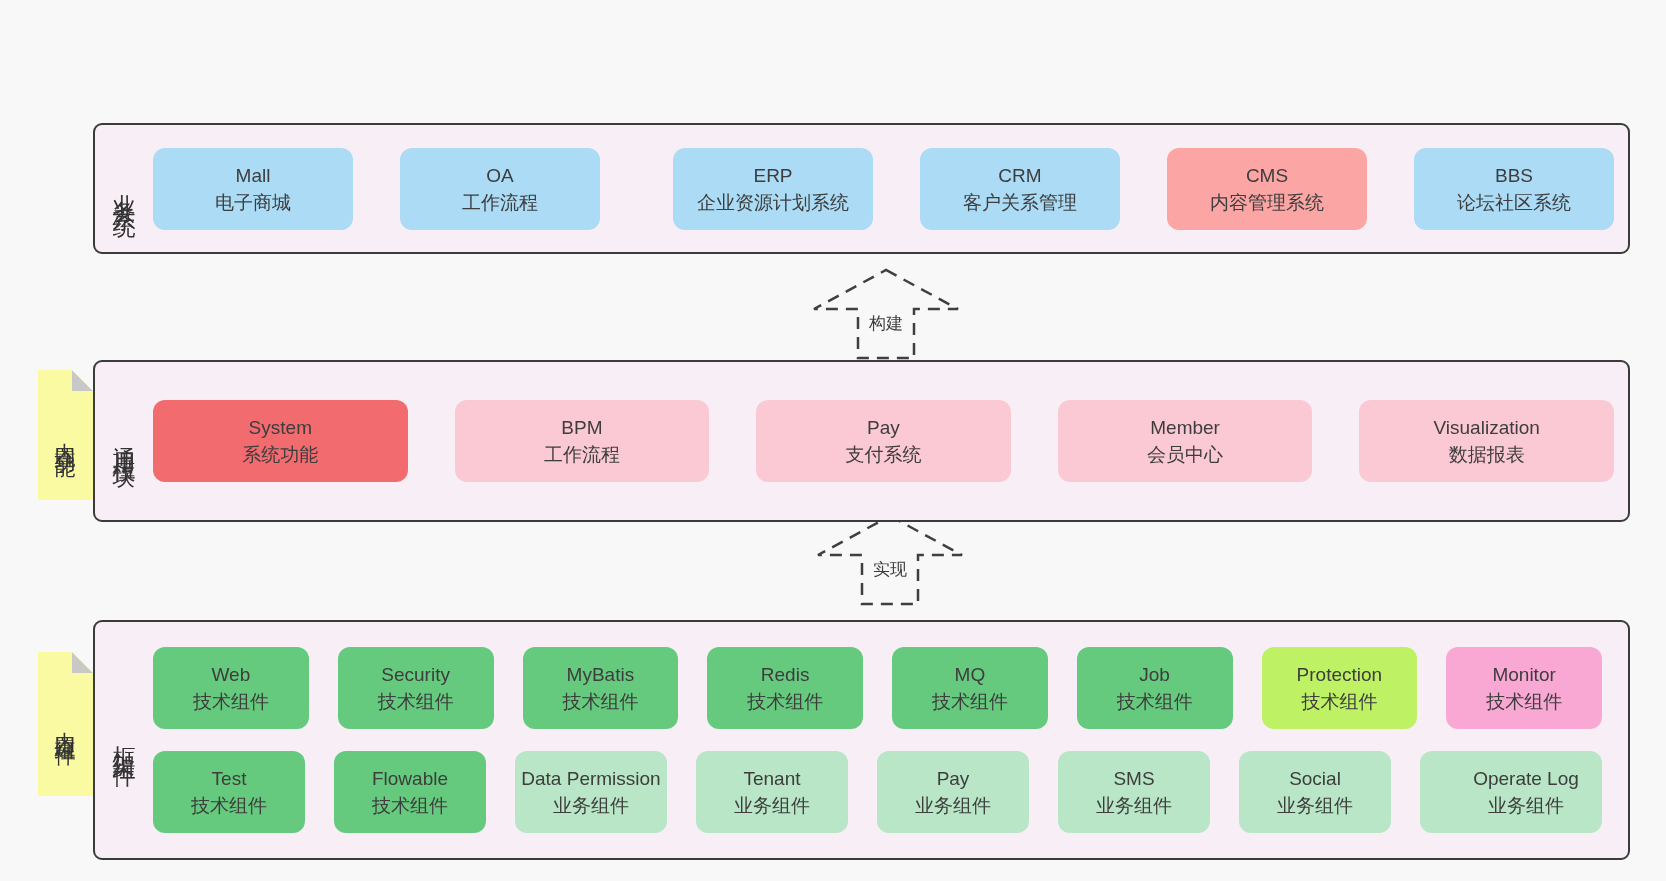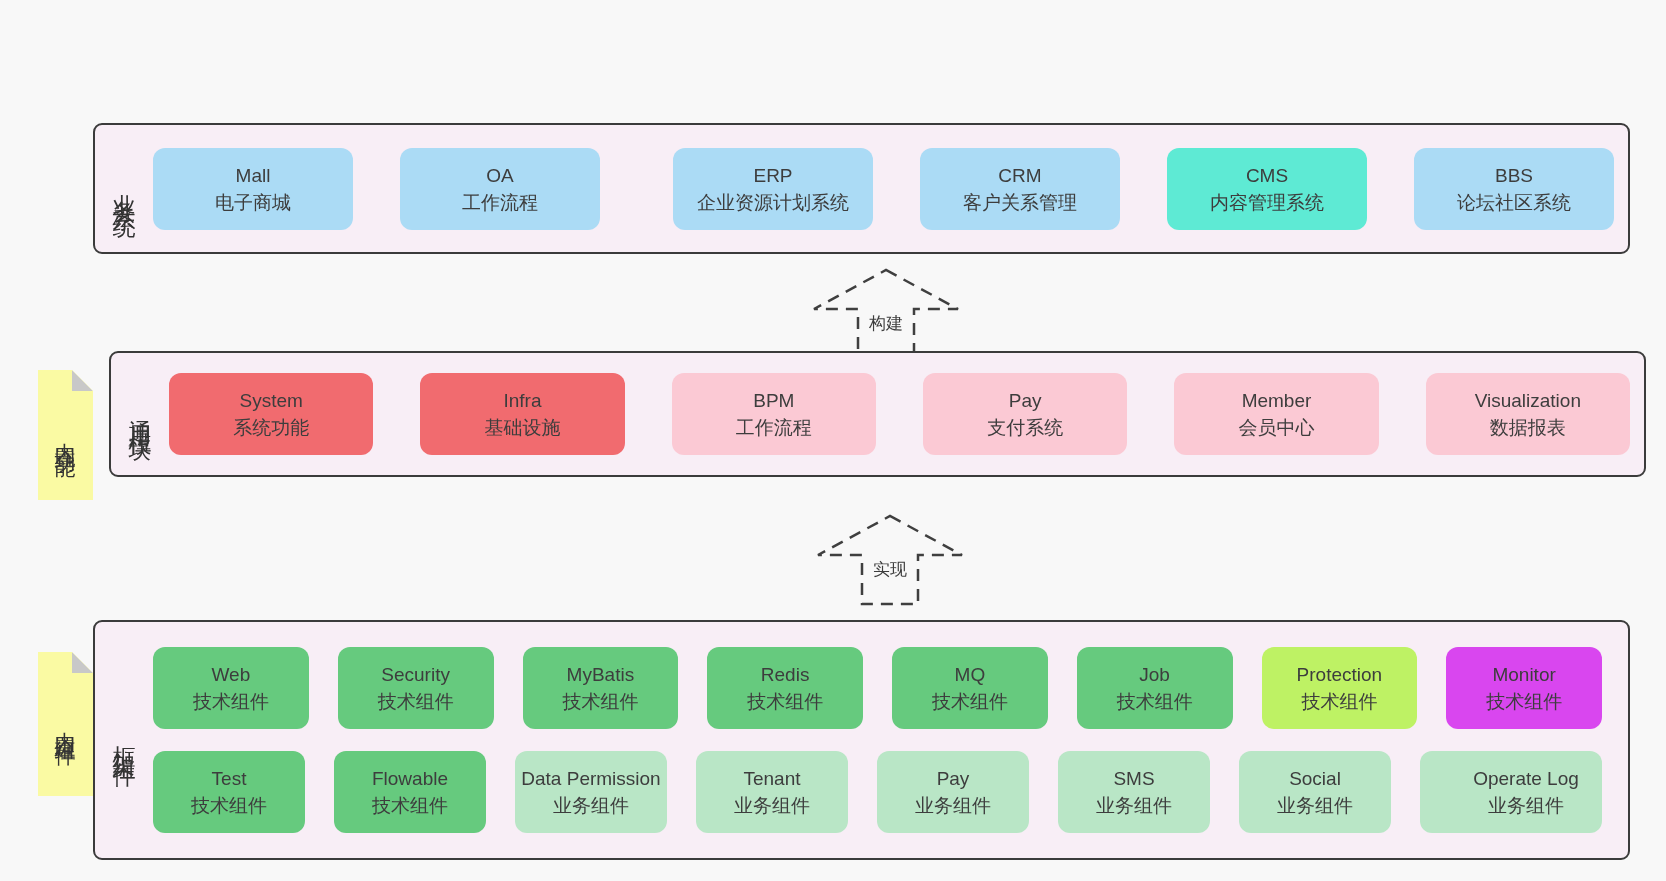--- a/index.html
+++ b/index.html
@@ -8,21 +8,21 @@
     background:#f8f8f8;
     font-family:"Liberation Sans","DejaVu Sans",sans-serif;
     color:#3d3d3d;
   }
   .layer{
     position:absolute;left:93px;width:1537px;box-sizing:border-box;
     background:#f8eef6;border:2px solid #3b3b3b;border-radius:9px;
     display:flex;z-index:1;
   }
   .layer-1{top:123px;height:131px;}
-  .layer-2{top:351px;height:126px;margin-left:16px;}
+  .layer-2{top:360px;height:162px;}
   .layer-3{top:620px;height:240px;}
   .label-zone{
     width:58px;flex:0 0 58px;display:flex;align-items:center;justify-content:center;
   }
   .v-label{
     writing-mode:vertical-rl;text-orientation:upright;
     font-size:23px;letter-spacing:0.28em;color:#333;line-height:1;
   }
   .content{
     flex:1;display:flex;flex-direction:column;justify-content:center;gap:22px;
@@ -87,21 +87,21 @@
           <div>工作流程</div>
         </div>
         <div class="box" style="background: rgb(171, 219, 245); margin-left: 26px;">
           <div>ERP</div>
           <div>企业资源计划系统</div>
         </div>
         <div class="box" style="background: rgb(171, 219, 245);">
           <div>CRM</div>
           <div>客户关系管理</div>
         </div>
-        <div class="box" style="background: #5eead4;">
+        <div class="box" style="background: #fca5a5;">
           <div>CMS</div>
           <div>内容管理系统</div>
         </div>
         <div class="box" style="background: rgb(171, 219, 245);">
           <div>BBS</div>
           <div>论坛社区系统</div>
         </div>
       </div>
     </div>
 </section>
@@ -116,24 +116,20 @@
 <section class="layer layer-2" style="background: rgb(248, 238, 246); border-color: rgb(59, 59, 59);">
   <div class="label-zone">
     <span class="v-label">通用模块</span>
   </div>
   <div class="content rows-host">
       <div class="row">
         <div class="box" style="background: rgb(241, 107, 111);">
           <div>System</div>
           <div>系统功能</div>
         </div>
-        <div class="box" style="background: rgb(241, 107, 111);">
-          <div>Infra</div>
-          <div>基础设施</div>
-        </div>
         <div class="box" style="background: rgb(251, 201, 212);">
           <div>BPM</div>
           <div>工作流程</div>
         </div>
         <div class="box" style="background: rgb(251, 201, 212);">
           <div>Pay</div>
           <div>支付系统</div>
         </div>
         <div class="box" style="background: rgb(251, 201, 212);">
           <div>Member</div>
@@ -181,21 +177,21 @@
           <div>技术组件</div>
         </div>
         <div class="box" style="background: rgb(102, 202, 126);">
           <div>Job</div>
           <div>技术组件</div>
         </div>
         <div class="box" style="background: #bef264;">
           <div>Protection</div>
           <div>技术组件</div>
         </div>
-        <div class="box" style="background: #d946ef;">
+        <div class="box" style="background: #f9a8d4;">
           <div>Monitor</div>
           <div>技术组件</div>
         </div>
       </div>
       <div class="row">
         <div class="box" style="background: rgb(102, 202, 126);">
           <div>Test</div>
           <div>技术组件</div>
         </div>
         <div class="box" style="background: rgb(102, 202, 126);">

